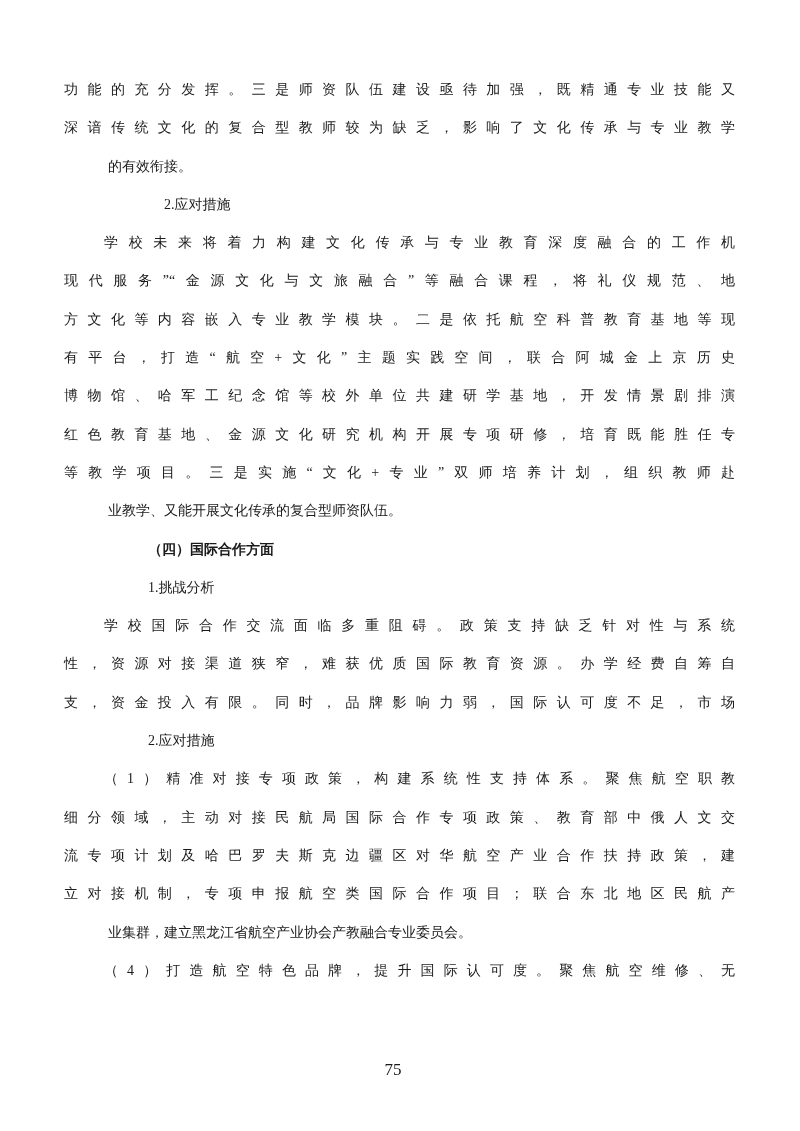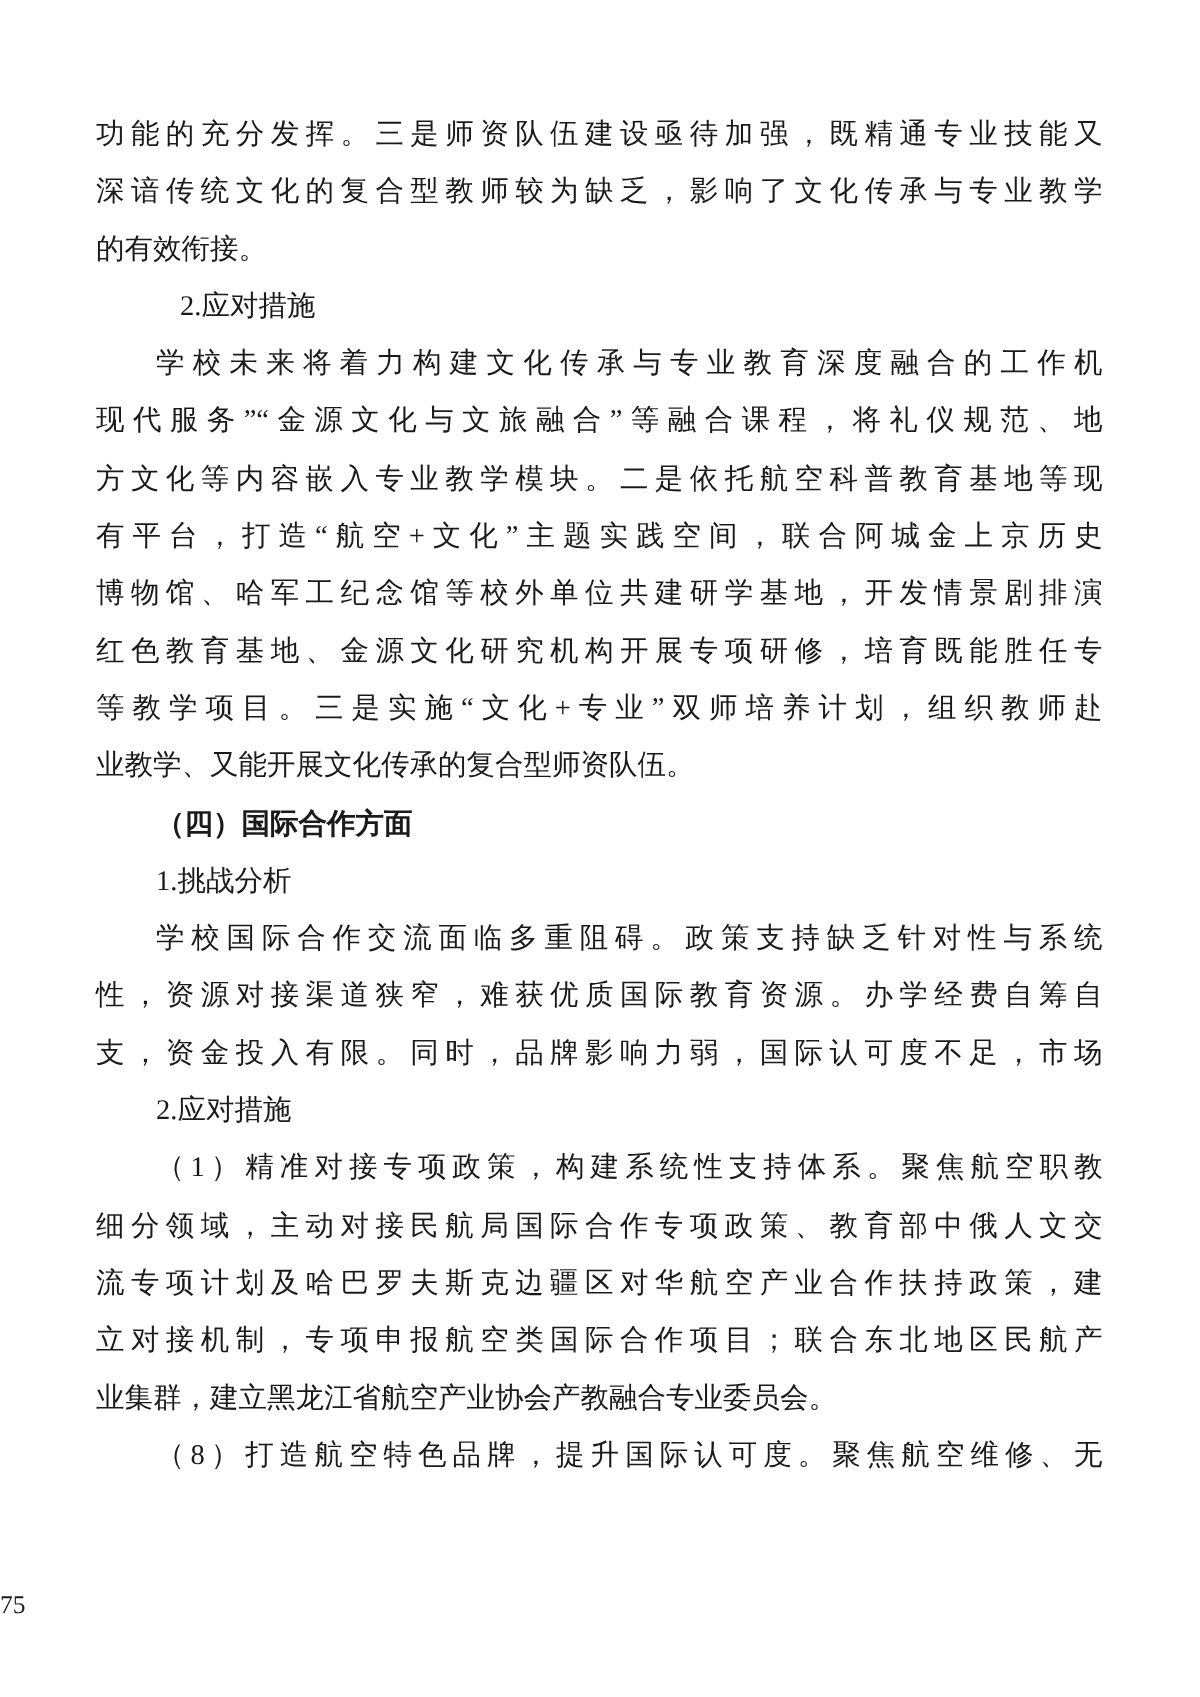--- a/index.html
+++ b/index.html
@@ -17,42 +17,43 @@
   }
   .text-block {
     position: absolute;
     left: 64px;
     top: 71px;
     width: 671px;
   }
   .line {
     height: 38.3px;
     line-height: 38.3px;
-    font-size: 19px;
+    font-size: 14px;
     white-space: nowrap;
     overflow: visible;
   }
   .line.full {
     white-space: normal;
     text-align: justify;
     text-align-last: justify;
     text-justify: inter-character;
   }
   .line.end {
     text-align: left;
+    margin-left: 44px;
   }
   .indent    { text-indent: 40px; }
   .indent-lg { text-indent: 56px; }
   .heading   { font-weight: bold; text-indent: 40px; }
   .page-number {
     position: absolute;
     top: 1058px;
     left: 0;
     width: 786px;
-    text-align: left;
+    text-align: center;
     font-size: 17px;
     line-height: 24px;
     color: #1a1a1a;
   }
 </style>
 </head>
 <body>
 
 <div class="text-block">
   <div class="line full">功能的充分发挥。三是师资队伍建设亟待加强，既精通专业技能又</div>
@@ -71,16 +72,16 @@
   <div class="line end indent">1.挑战分析</div>
   <div class="line full indent">学校国际合作交流面临多重阻碍。政策支持缺乏针对性与系统</div>
   <div class="line full">性，资源对接渠道狭窄，难获优质国际教育资源。办学经费自筹自</div>
   <div class="line full">支，资金投入有限。同时，品牌影响力弱，国际认可度不足，市场</div>
   <div class="line end indent">2.应对措施</div>
   <div class="line full indent">（1）精准对接专项政策，构建系统性支持体系。聚焦航空职教</div>
   <div class="line full">细分领域，主动对接民航局国际合作专项政策、教育部中俄人文交</div>
   <div class="line full">流专项计划及哈巴罗夫斯克边疆区对华航空产业合作扶持政策，建</div>
   <div class="line full">立对接机制，专项申报航空类国际合作项目；联合东北地区民航产</div>
   <div class="line end">业集群，建立黑龙江省航空产业协会产教融合专业委员会。</div>
-  <div class="line full indent">（8）打造航空特色品牌，提升国际认可度。聚焦航空维修、无</div>
+  <div class="line full indent">（4）打造航空特色品牌，提升国际认可度。聚焦航空维修、无</div>
 </div>
 
 <div class="page-number">75</div>
 
 </body></html>

